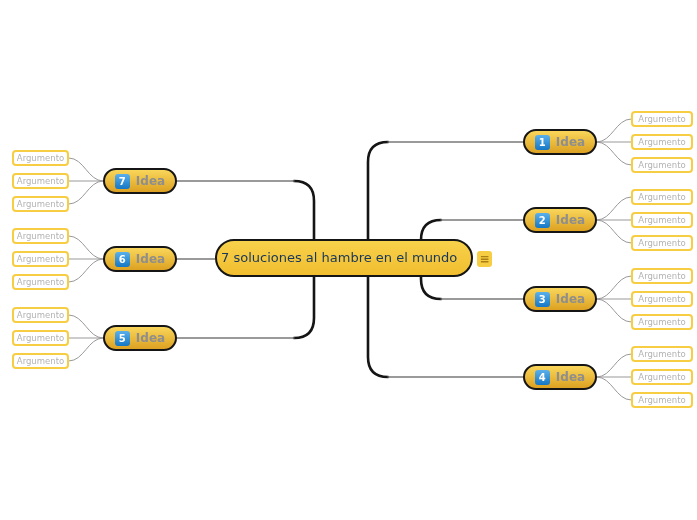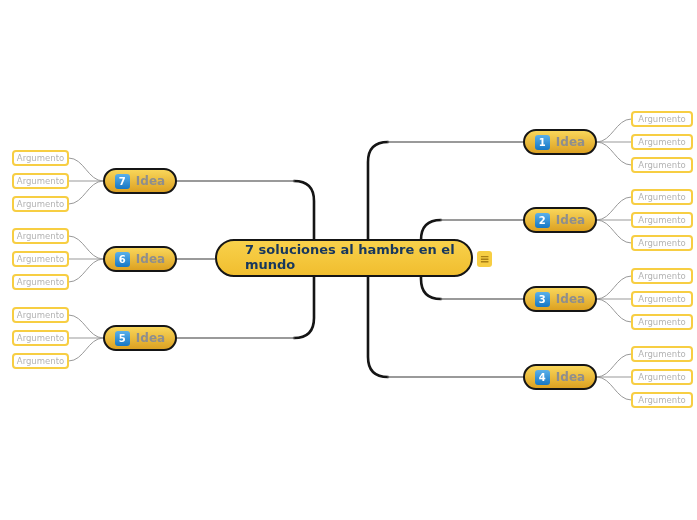--- a/index.html
+++ b/index.html
@@ -21,24 +21,24 @@
     left: 215px; top: 239px;
     width: 258px; height: 38px;
     box-sizing: border-box;
     background: linear-gradient(to bottom, #F8D14B, #F1BE2F);
     border: 2px solid #151515;
     border-radius: 19px;
     display: flex;
     align-items: center;
   }
   .central-text {
-    padding-left: 28px;
+    padding-left: 4px;
     padding-right: 10px;
     font-size: 13px;
-    font-weight: bold;
+    font-weight: normal;
     line-height: 1.15;
     color: var(--central-text, #17375D);
   }
   .menu-btn {
     position: absolute;
     left: 477px; top: 251px;
     width: 15px; height: 16px;
     background: var(--argument-border, #F7CE43);
     border-radius: 3px;
     display: flex;

